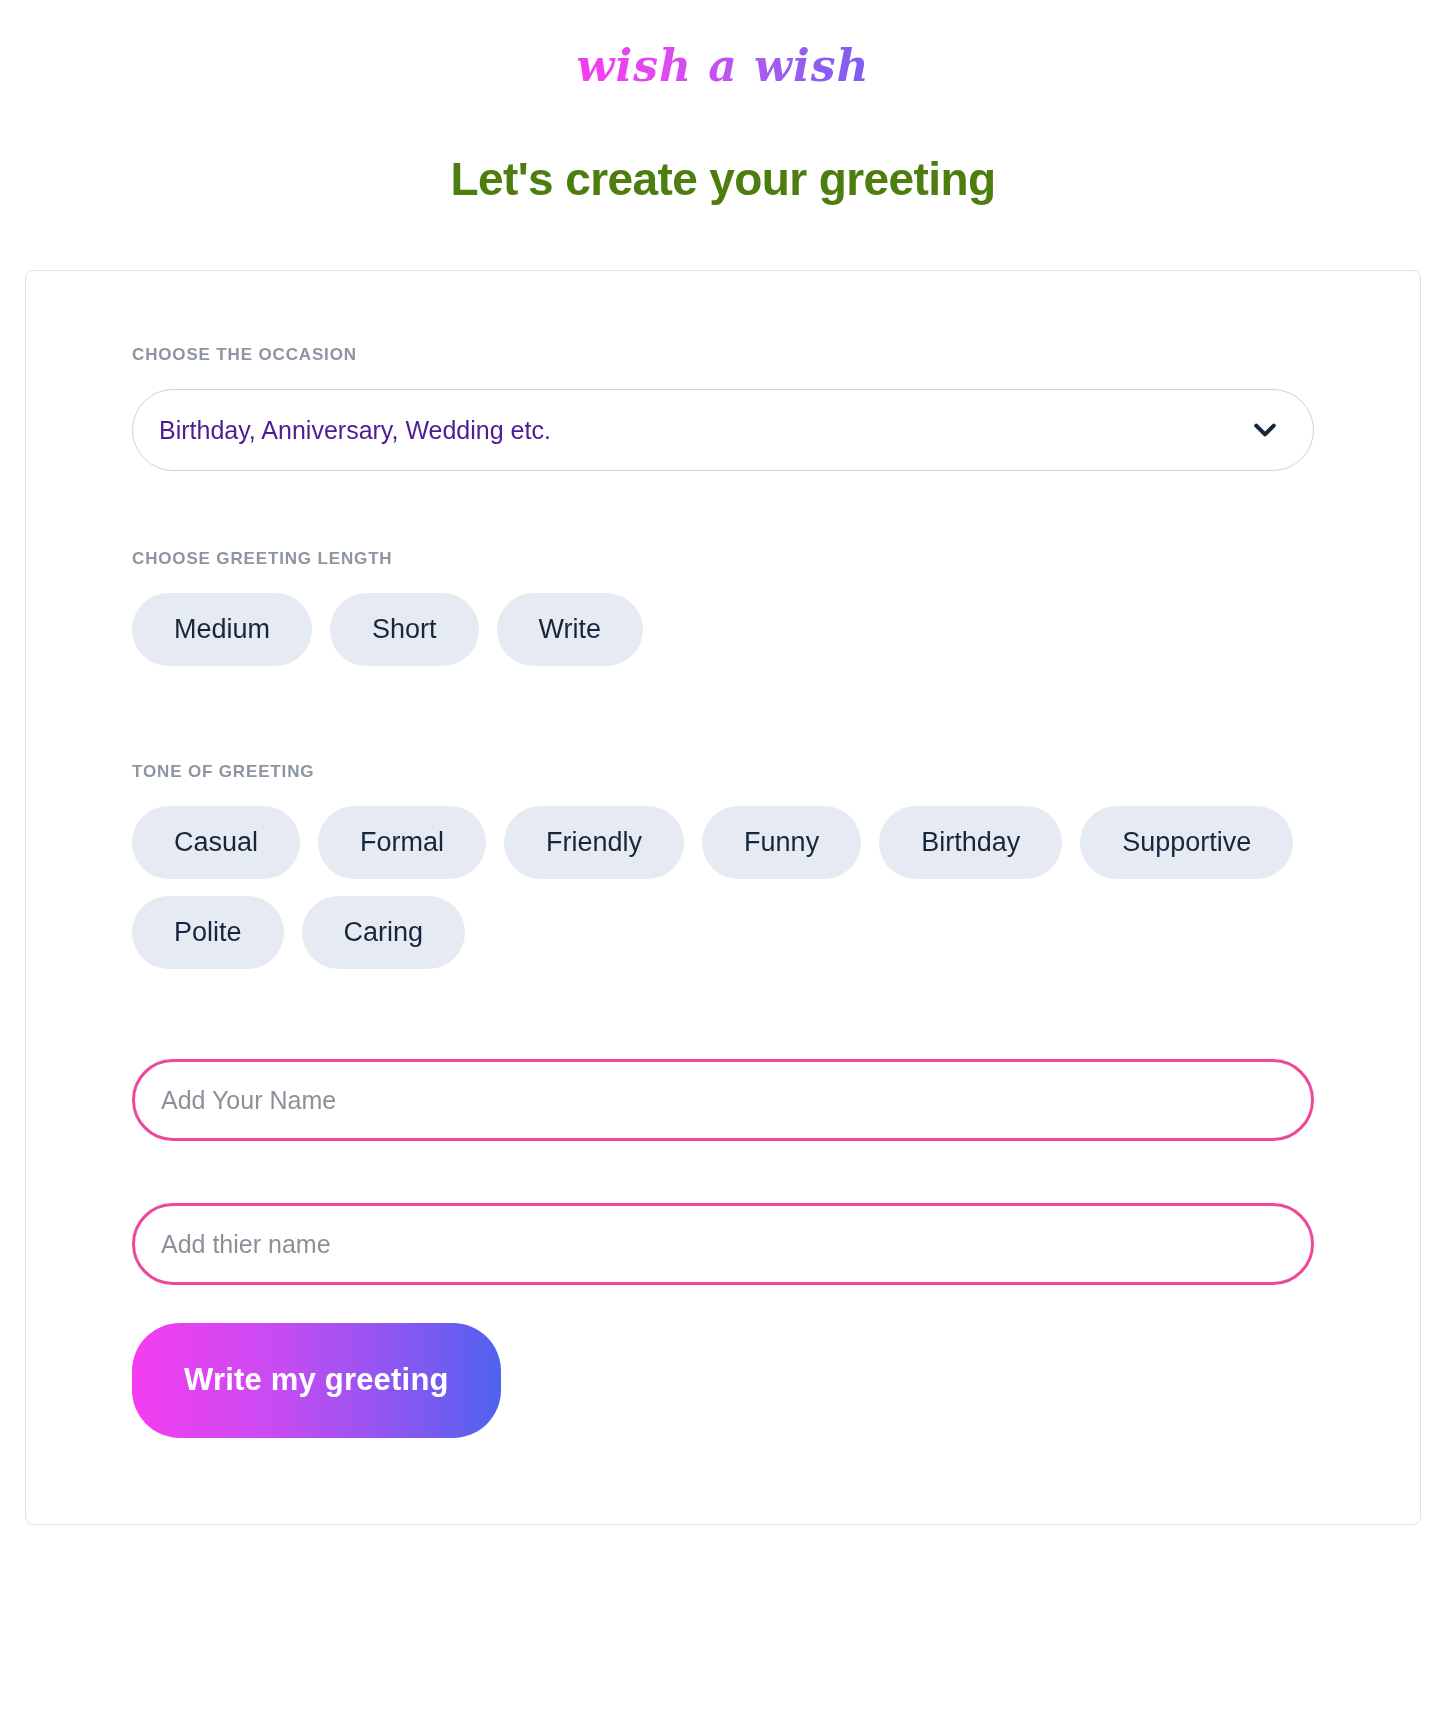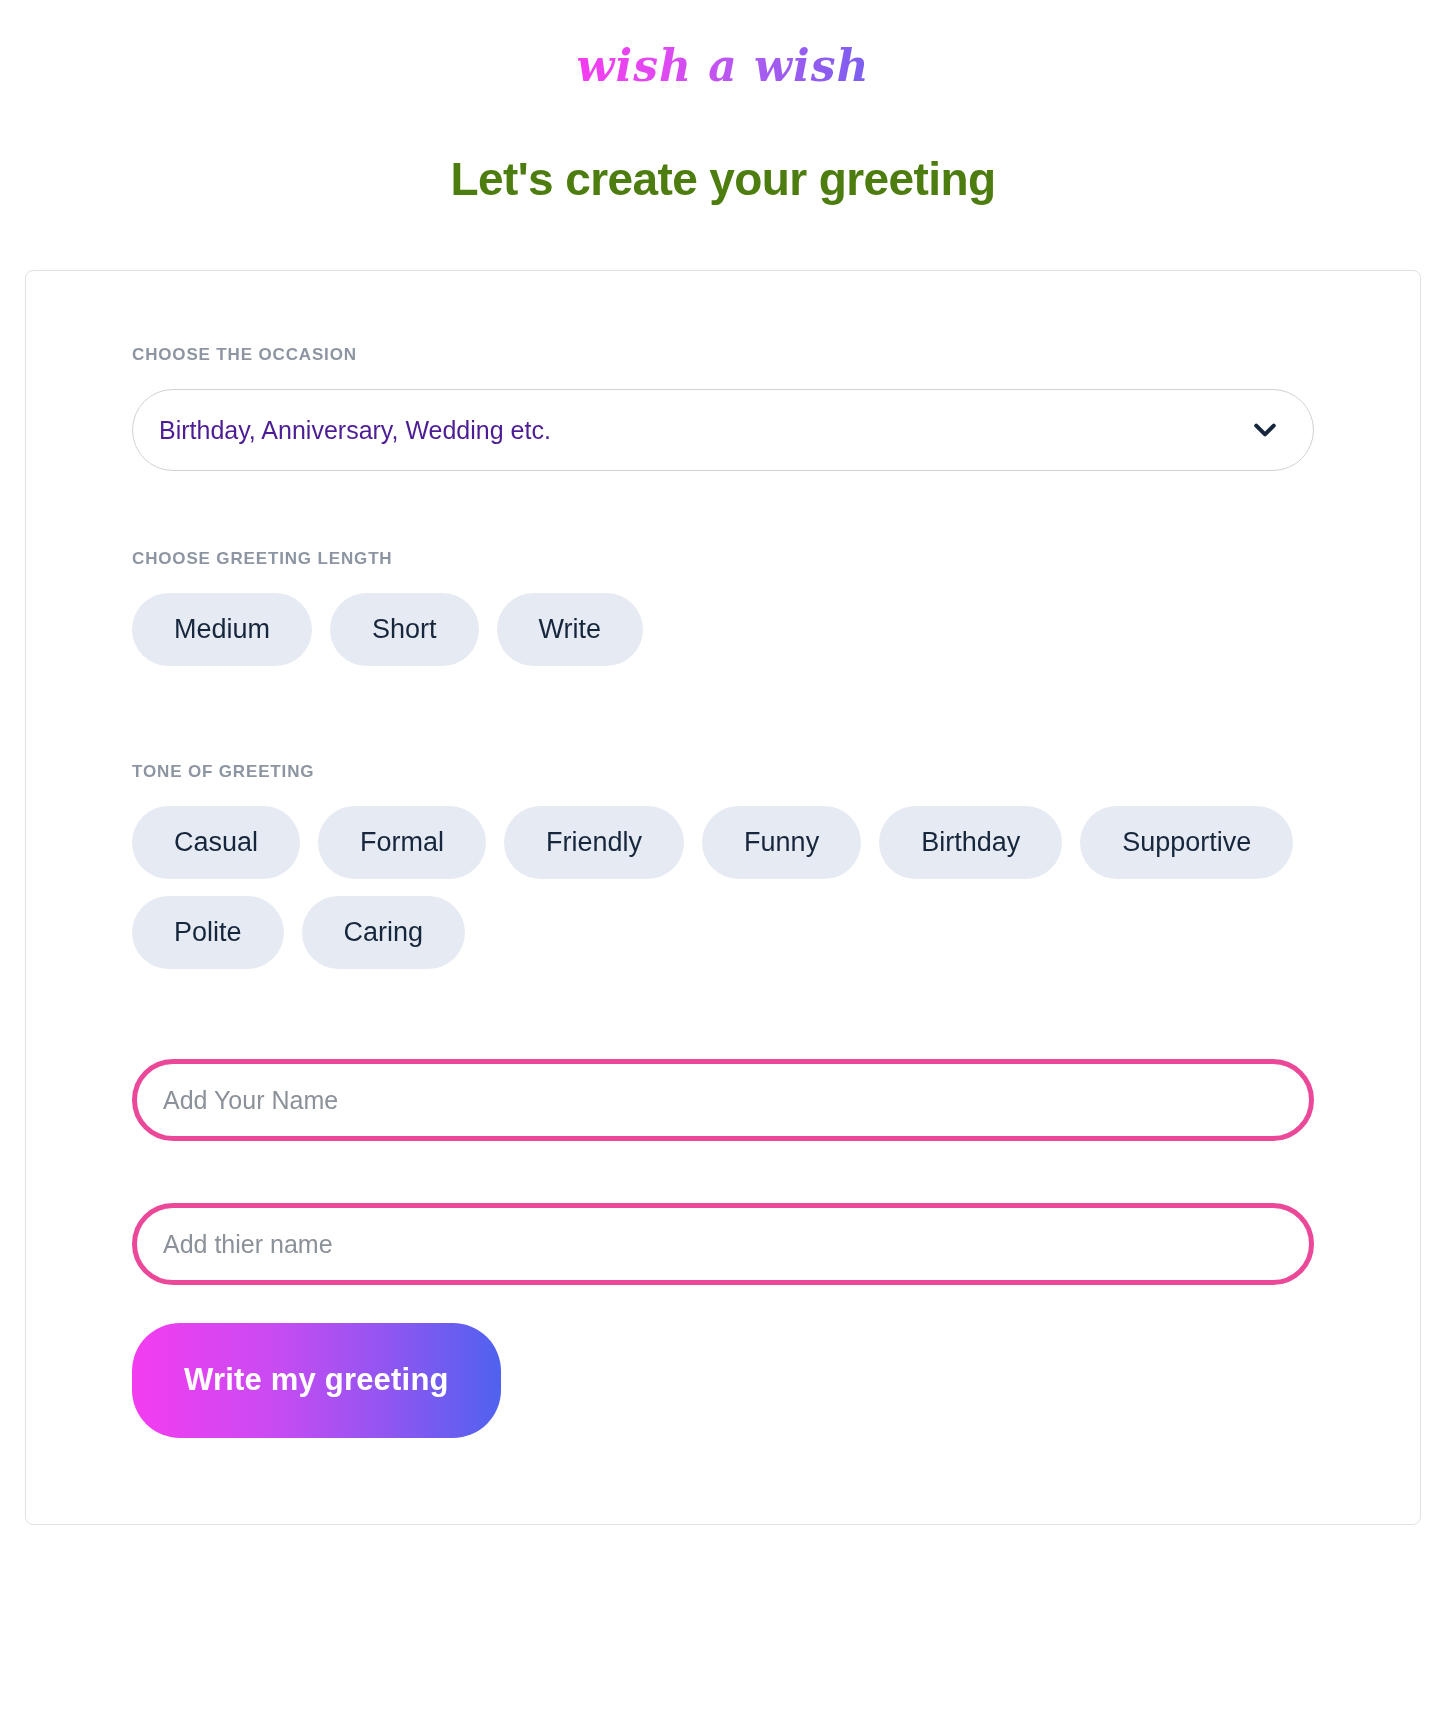--- a/index.html
+++ b/index.html
@@ -126,21 +126,21 @@
     padding: 23px 42px;
     cursor: pointer;
     white-space: nowrap;
   }
 
   
   .text-input {
     display: block;
     width: 100%;
     height: 82px;
-    border: 5px solid #ec4899;
+    border: 3px solid #ec4899;
     border-radius: 41px;
     background: #ffffff;
     padding: 0 26px;
     font-family: "Liberation Sans", sans-serif;
     font-size: 25px;
     color: #16263c;
     outline: none;
   }
   .text-input::placeholder { color: #8b9199; opacity: 1; }
 

